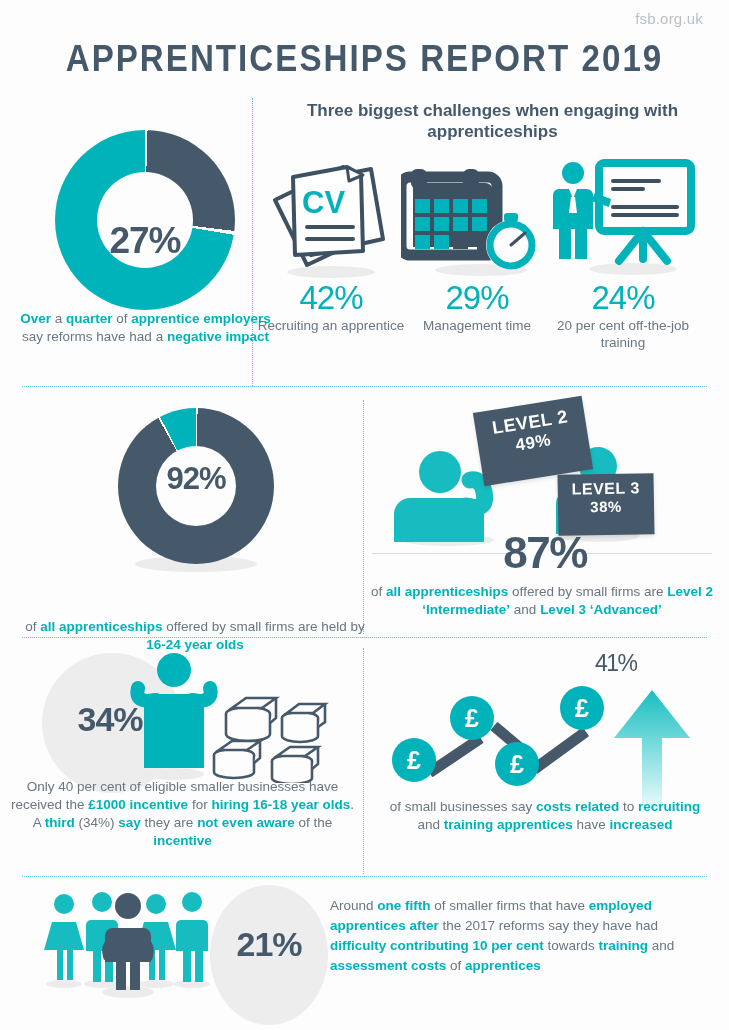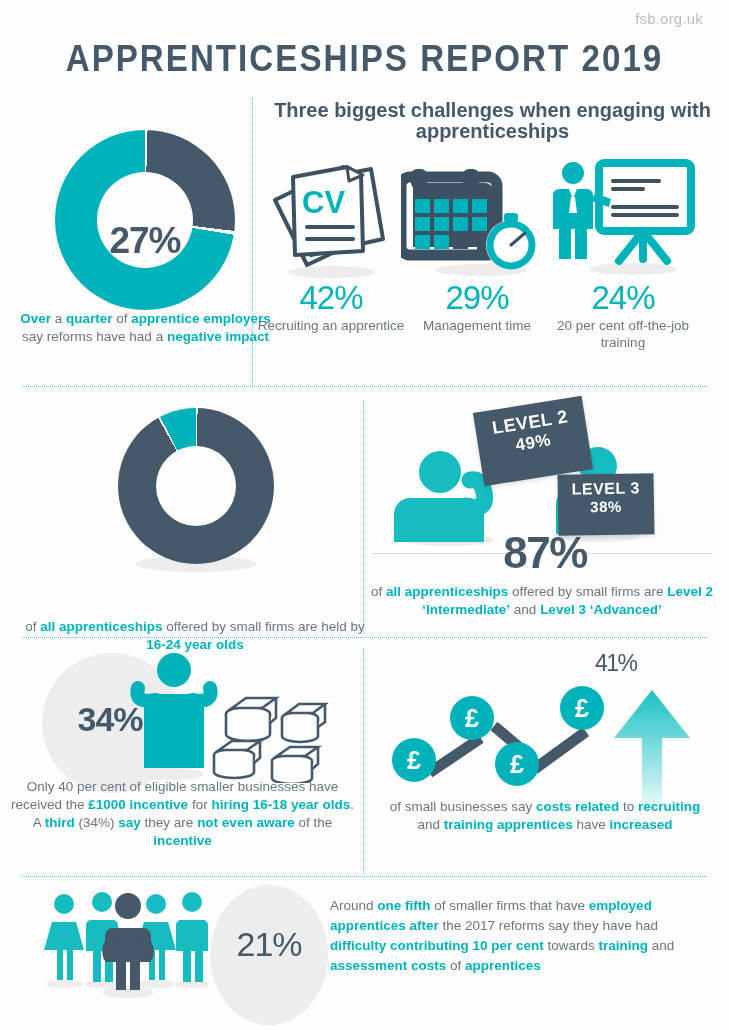--- a/index.html
+++ b/index.html
@@ -37,21 +37,21 @@
         #fdfdfd 97deg 99.5deg,
         #00b3bb 99.5deg 360deg);
   }
   .donut27 .hole{position:absolute;left:42px;top:42px;width:96px;height:96px;border-radius:50%;background:#fdfdfd;}
   .donut27 .lbl{position:absolute;left:0;top:62px;width:180px;text-align:center;
     font-size:37px;font-weight:bold;color:#45596b;letter-spacing:-1px;margin-top:28px;}
   .cap27{position:absolute;left:18px;top:310px;width:255px;}
 
   
   .ch-title{position:absolute;left:265px;top:100px;width:455px;text-align:center;
-    font-size:20px;font-weight:bold;line-height:21px;color:#45596b;}
+    font-size:17px;font-weight:bold;line-height:21px;color:#45596b;}
   .ch-col{position:absolute;width:152px;text-align:center;}
   .ch-pct{font-size:33px;font-weight:normal;color:#00b3bb;letter-spacing:-1px;line-height:36px;}
   .ch-lbl{font-size:13.5px;line-height:17px;color:#6a7681;margin-top:1px;}
   .icon-box{height:125px;position:relative;text-align:center;}
 
   
   .shadow{position:absolute;border-radius:50%;background:#ececec;}
 
   
   .donut92{position:absolute;left:118px;top:408px;width:156px;height:156px;}
@@ -86,21 +86,21 @@
   .pct41{position:absolute;left:595px;top:650px;font-size:23px;font-weight:normal;
     color:#45596b;letter-spacing:-1.5px;}
   .coin{position:absolute;width:44px;height:44px;border-radius:50%;background:#00b3bb;
     color:#fff;font-size:25px;font-weight:bold;text-align:center;line-height:44px;z-index:3;}
   .seg{position:absolute;height:11px;background:#45596b;border-radius:1px;z-index:2;}
   .cap41{position:absolute;left:380px;top:798px;width:330px;}
 
   
   .ell21{position:absolute;left:210px;top:885px;width:118px;height:140px;border-radius:50%;background:#ededed;}
   .pct21{position:absolute;left:210px;top:925px;width:118px;text-align:center;
-    font-size:34px;font-weight:normal;color:#45596b;letter-spacing:-1px;}
+    font-size:34px;font-weight:bold;color:#45596b;letter-spacing:-1px;}
   .cap21{position:absolute;left:330px;top:896px;width:370px;text-align:left;line-height:20px;font-size:13.5px;}
 </style>
 </head>
 <body>
 
 <div class="page">
 
   <div class="site-url">fsb.org.uk</div>
   <div class="main-title">APPRENTICESHIPS REPORT 2019</div>
 
@@ -197,20 +197,21 @@
       </svg>
     </div>
     <div class="ch-pct">24%</div>
     <div class="ch-lbl">20 per cent off-the-job training</div>
   </div>
 
   <div class="shadow" style="left:135px;top:556px;width:122px;height:16px;"></div>
   <div class="donut92">
     <div class="ring"></div>
     <div class="hole"></div>
+    <div class="lbl">92%</div>
   </div>
   <div class="cap cap92"><span>of </span><b>all apprenticeships</b><span> offered by small firms are held by </span><b>16-24 year olds</b></div>
 
   <div>
     <svg width="350" height="150" viewBox="0 0 350 150" style="position:absolute;left:370px;top:400px;">
       <ellipse cx="78" cy="140" rx="46" ry="6" fill="#ececec"></ellipse>
       <ellipse cx="228" cy="136" rx="42" ry="6" fill="#ececec"></ellipse>
 
       <circle cx="70" cy="72" r="21" fill="#16bcc0"></circle>
       <path d="M40 98 h58 a16 16 0 0 1 16 16 v28 h-90 v-28 a16 16 0 0 1 16 -16 z" fill="#16bcc0"></path>

